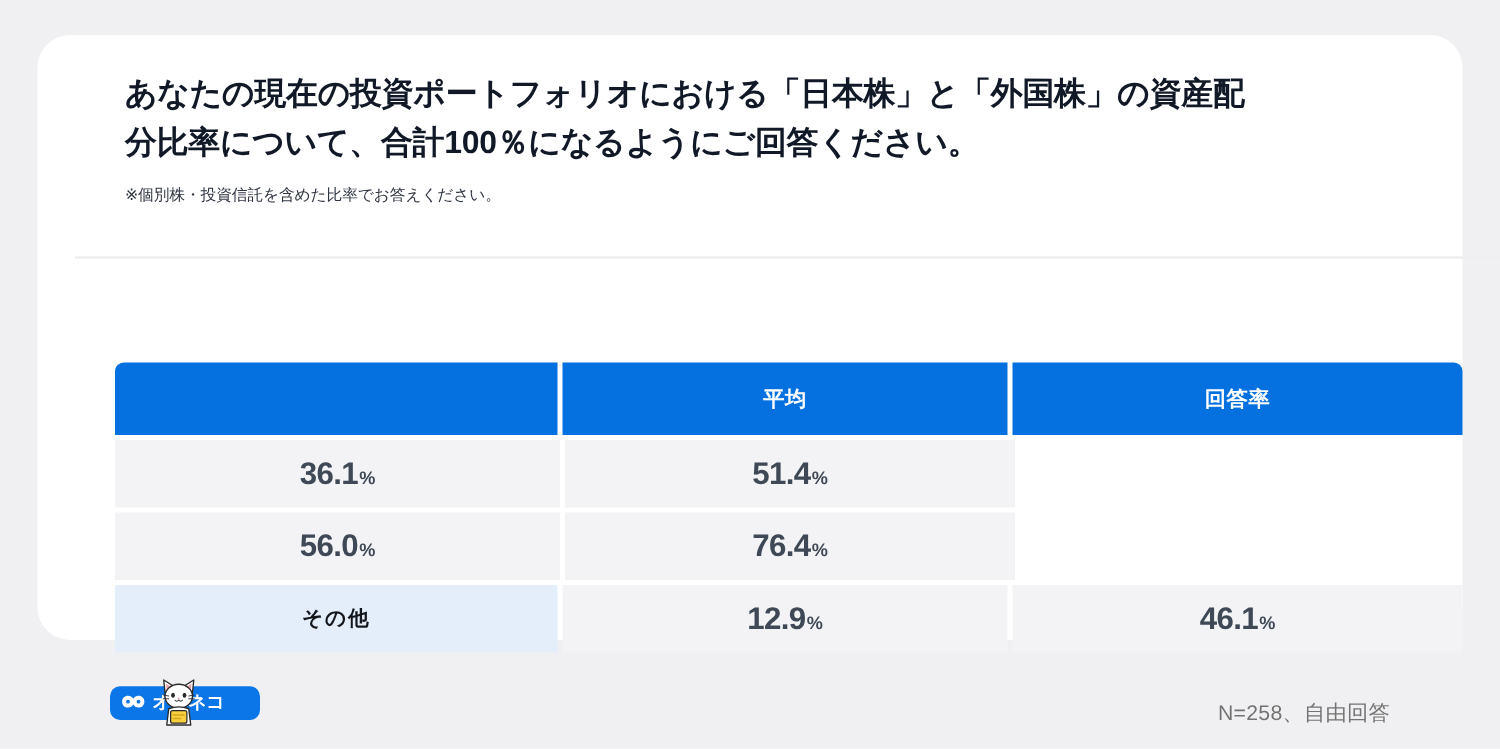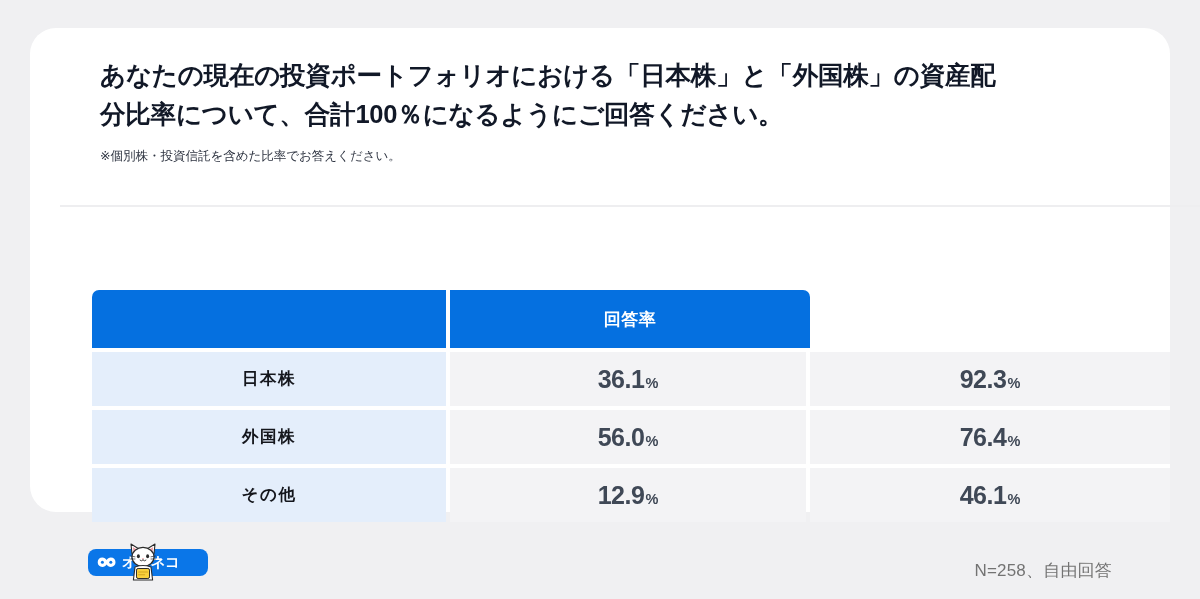--- a/index.html
+++ b/index.html
@@ -207,41 +207,40 @@
         <span class="note">※個別株・投資信託を含めた比率でお答えください。</span>
       </div>
     </div>
 
     <div class="divider"></div>
 
     <div class="table">
 
       <div class="table-row head-row">
         <div class="cell col-label"></div>
+        <div class="cell col-average">平均</div>
         <div class="cell col-rate">回答率</div>
       </div>
 
       <div class="table-row body-row">
-        <div class="cell col-label">日本株</div>
         <div class="cell col-average">
           <span class="value">
             <span class="num">36.1</span>
             <span class="pct">%</span>
           </span>
         </div>
         <div class="cell col-rate">
           <span class="value">
-            <span class="num">92.3</span>
+            <span class="num">51.4</span>
             <span class="pct">%</span>
           </span>
         </div>
       </div>
 
       <div class="table-row body-row">
-        <div class="cell col-label">外国株</div>
         <div class="cell col-average">
           <span class="value">
             <span class="num">56.0</span>
             <span class="pct">%</span>
           </span>
         </div>
         <div class="cell col-rate">
           <span class="value">
             <span class="num">76.4</span>
             <span class="pct">%</span>

